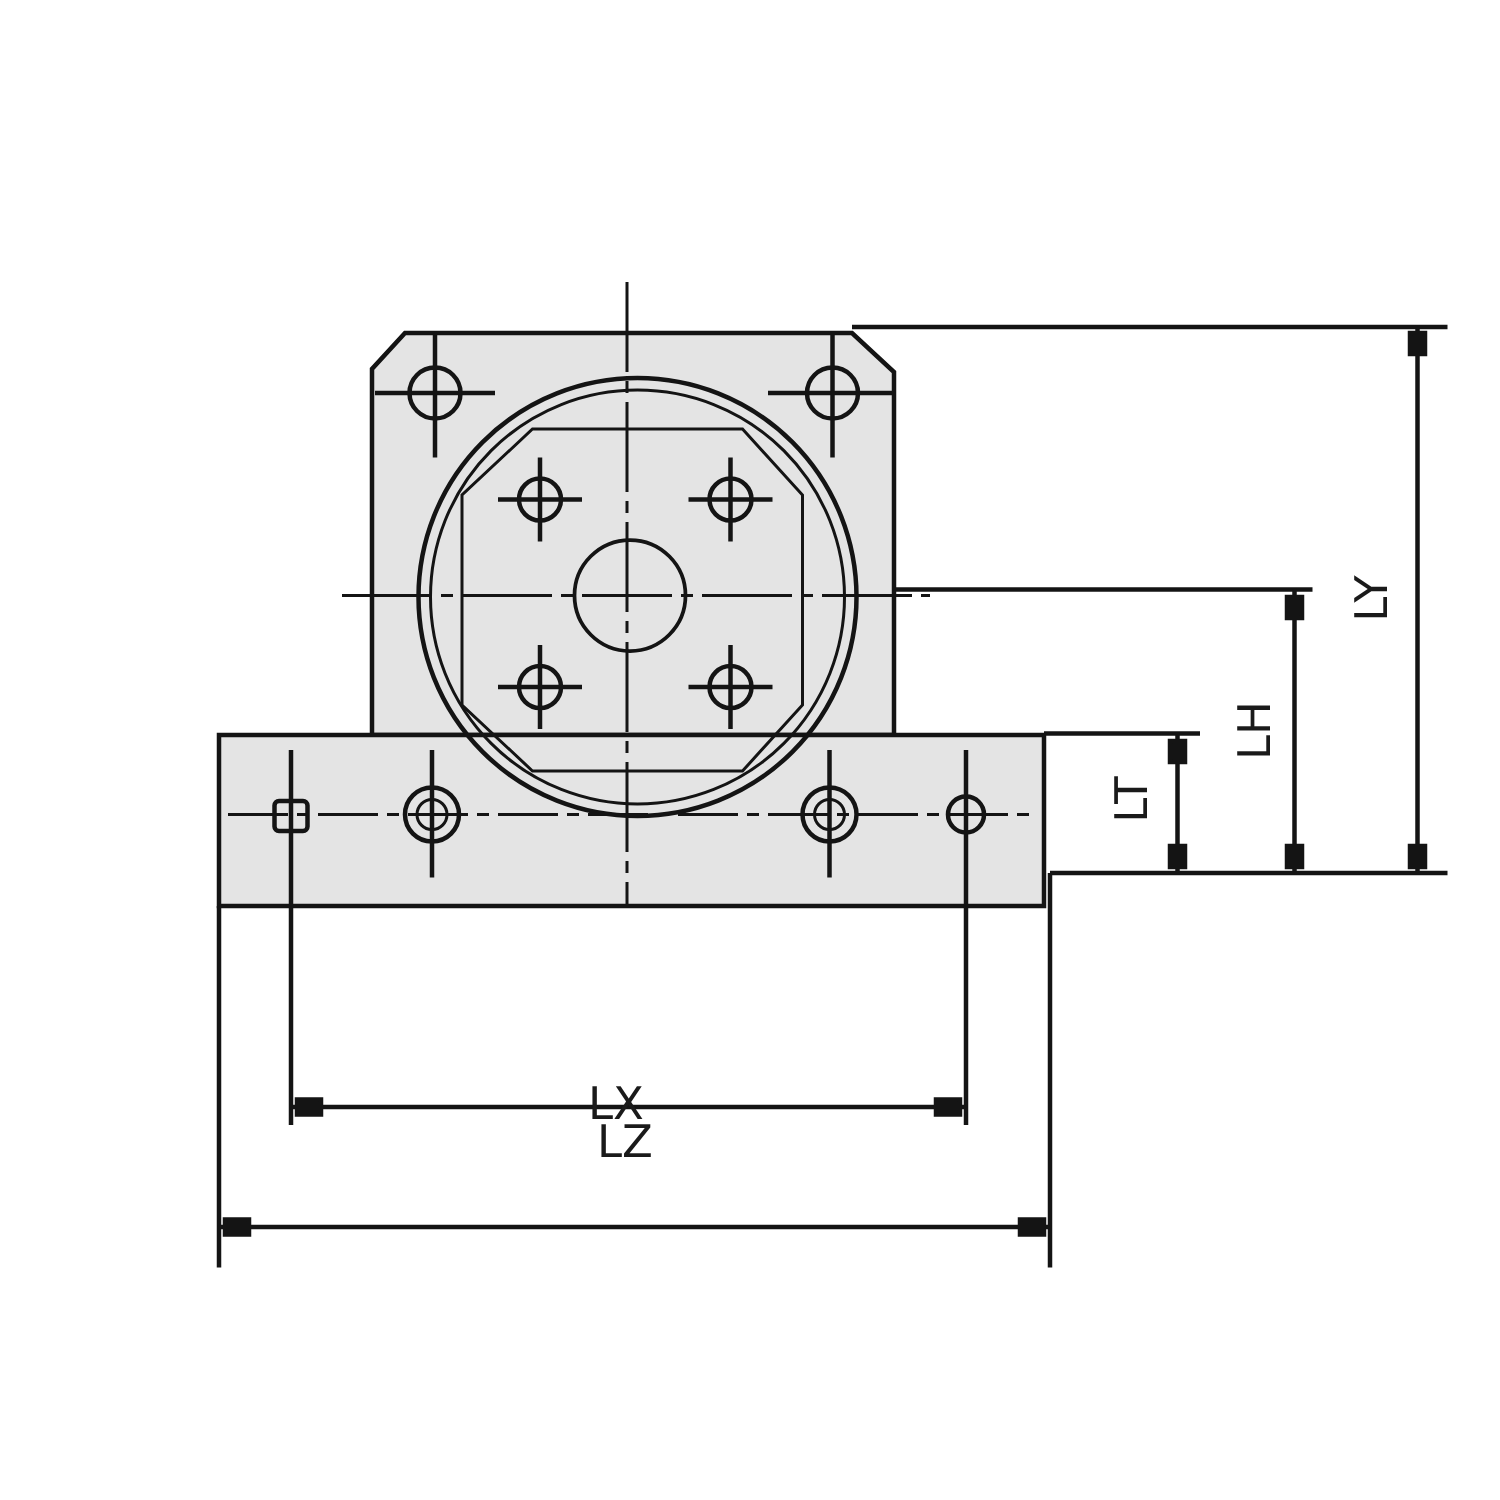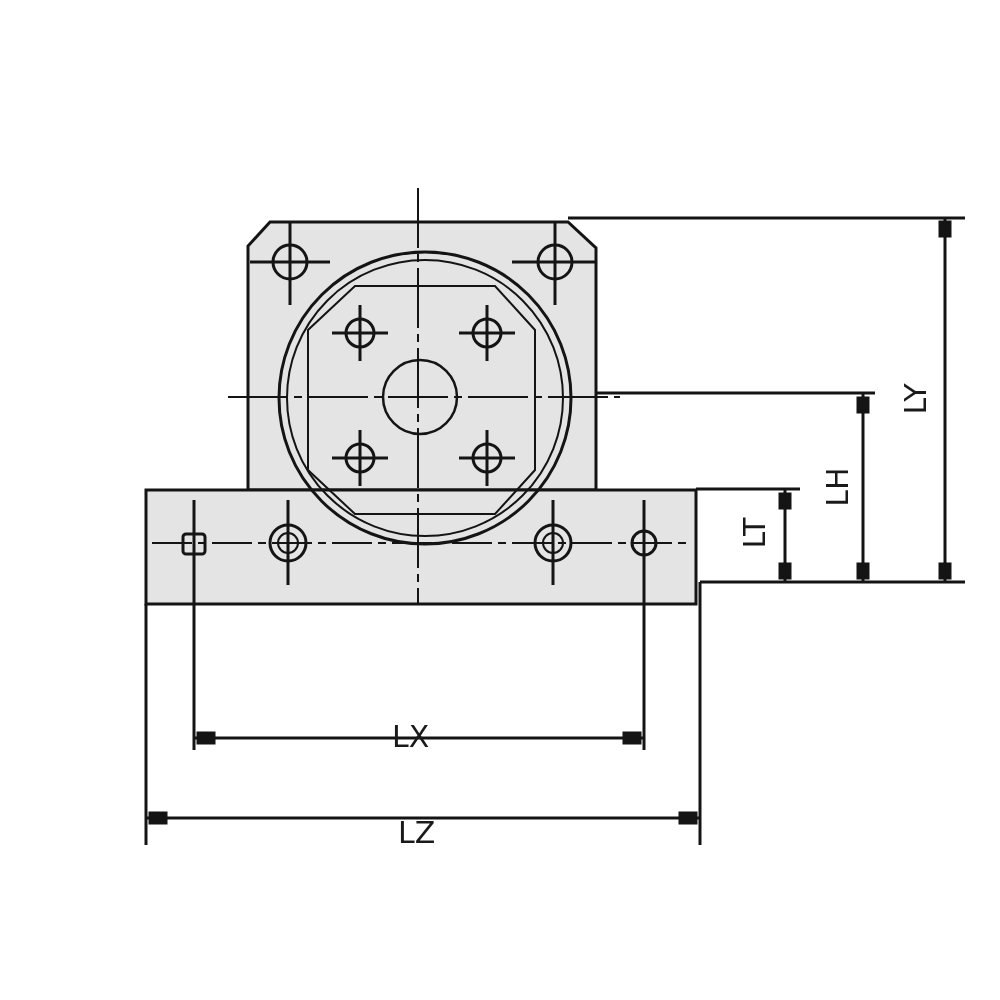--- a/index.html
+++ b/index.html
@@ -106,16 +106,16 @@
     <rect x="198" y="733" width="16" height="10"></rect>
       <rect x="624" y="733" width="16" height="10"></rect>
 
     <line x1="146" y1="818" x2="700" y2="818"></line>
     <rect x="150" y="813" width="16" height="10"></rect>
       <rect x="680" y="813" width="16" height="10"></rect>
   </g>
 </svg>
 
 <div class="lbl" style="left:392px; top:722px;">LX</div>
-<div class="lbl" style="left:398px; top:818px;">LZ</div>
+<div class="lbl" style="left:398px; top:747px;">LZ</div>
 <div class="lbl lbl-v" style="left:900px; top:384px;">LY</div>
 <div class="lbl lbl-v" style="left:818px; top:472px;">LH</div>
 <div class="lbl lbl-v" style="left:740px; top:518px;">LT</div>
 
 </body></html>

